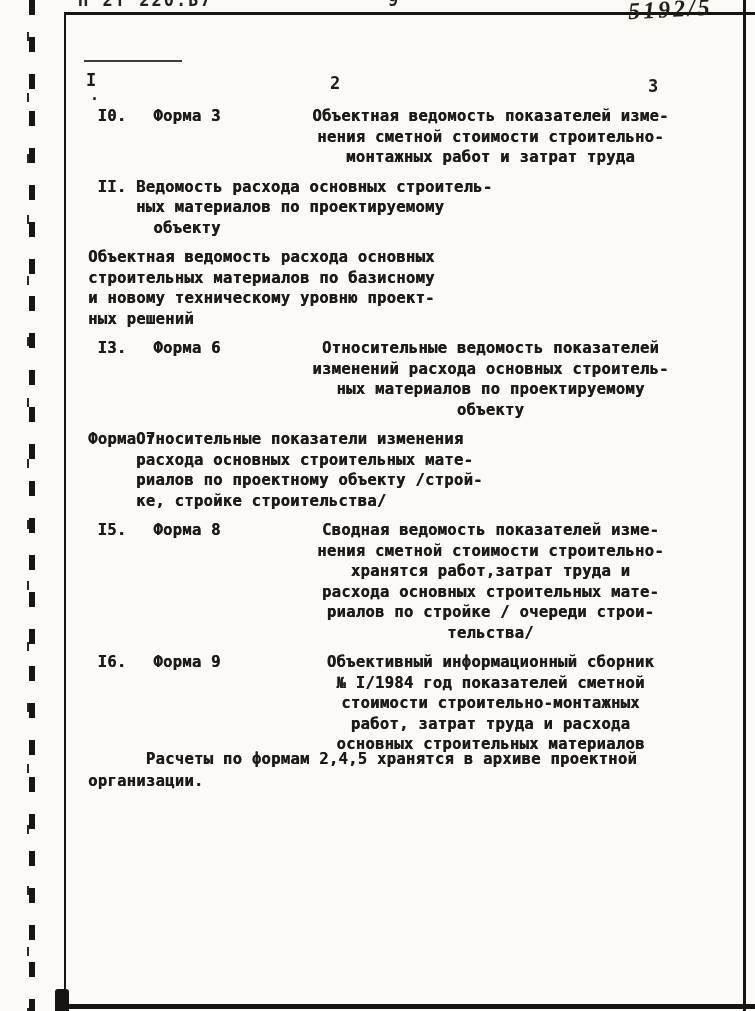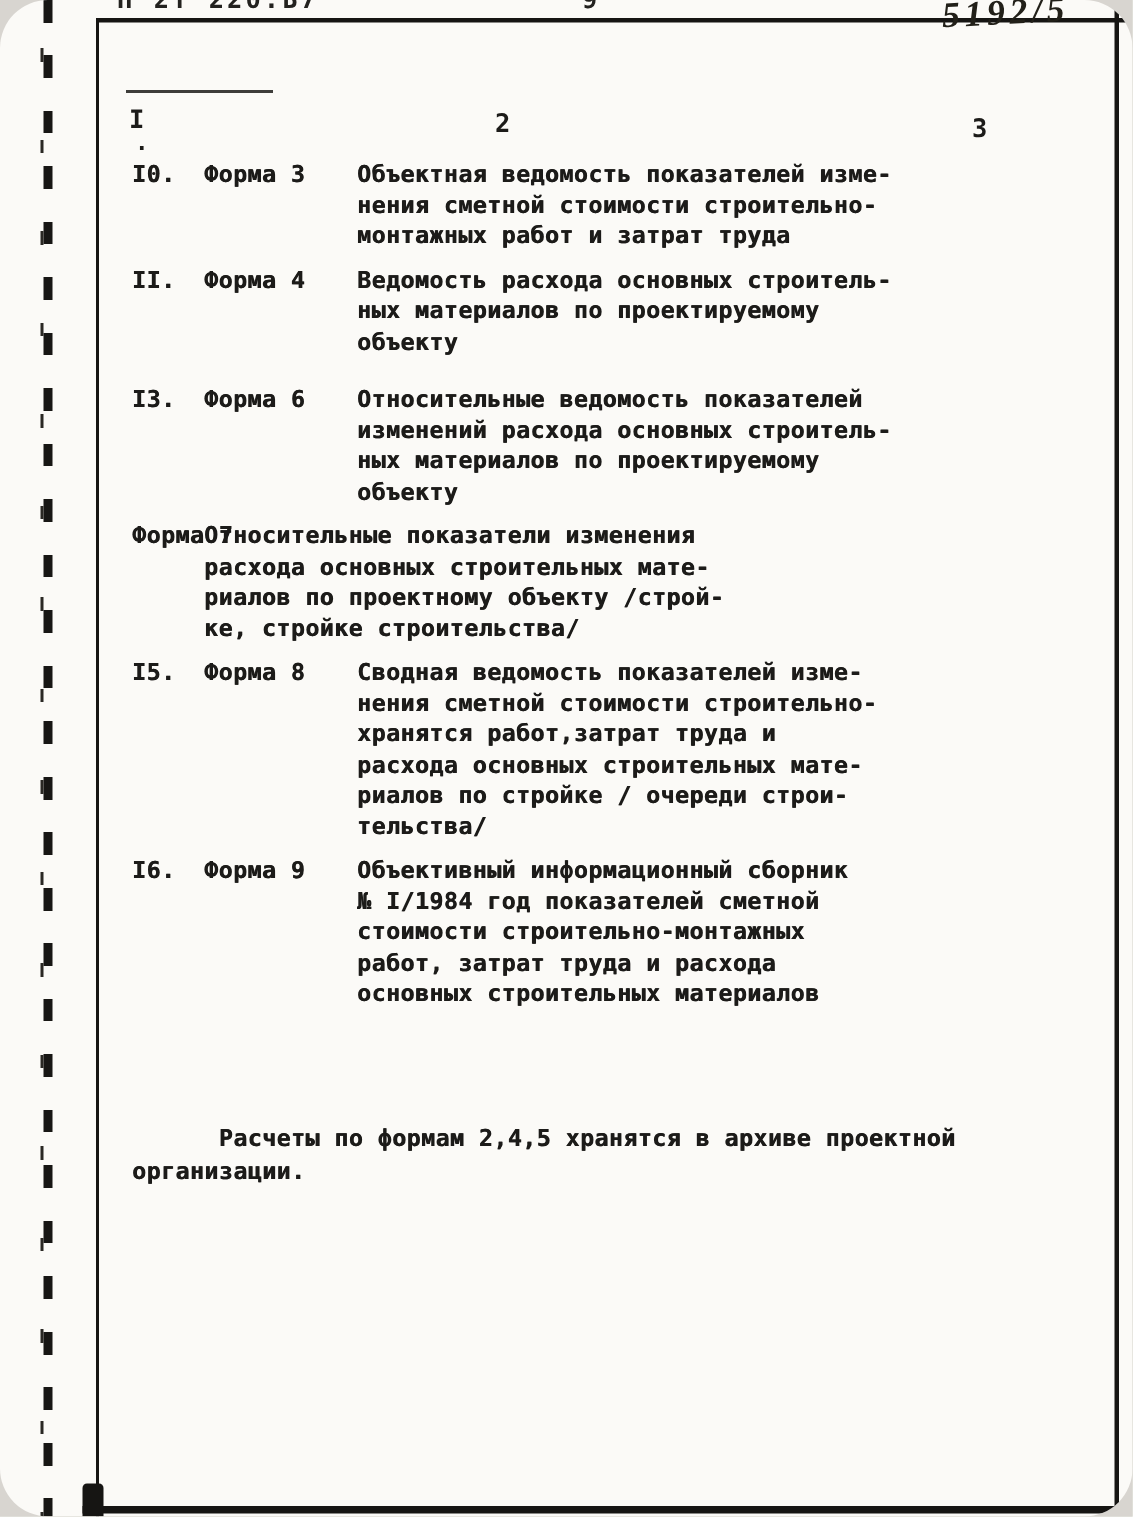--- a/index.html
+++ b/index.html
@@ -5,21 +5,20 @@
   html, body { margin: 0; padding: 0; background: #d8d5d0; }
   .scan {
     position: relative;
     width: 755px;
     height: 1011px;
     background: #fbfaf7;
     overflow: hidden;
     font-family: "DejaVu Sans Mono", "Liberation Mono", monospace;
     font-weight: 700;
     color: #1c1b19;
-    border-radius: 32px;
   }
   
   .perforation {
     position: absolute; left: 29px; top: 0; width: 6px; height: 100%;
     background: repeating-linear-gradient(180deg, #171614 0 15px, transparent 15px 37px);
   }
   .perforation2 {
     position: absolute; left: 27px; top: 8px; width: 2px; height: 100%;
     background: repeating-linear-gradient(180deg, transparent 0 24px, #2a2824 24px 33px, transparent 33px 61px);
   }
@@ -42,21 +41,21 @@
   
   .colhead { position: absolute; font-size: 17px; }
   .colhead.c1 { left: 86px;  top: 70px; }
   .colhead.c2 { left: 330px; top: 73px; }
   .colhead.c3 { left: 648px; top: 76px; }
   .c1-dot { position: absolute; left: 90px; top: 86px; font-size: 15px; }
   .head-rule { position: absolute; left: 84px; top: 60px; width: 98px; height: 2px; background: #1c1b19; opacity: .85; }
 
   
   .table { position: absolute; left: 88px; top: 106px; right: 12px; }
-  .row { display: grid; grid-template-columns: 48px 102px 1fr; margin-bottom: 9px; }
+  .row { display: grid; grid-template-columns: 48px 102px 1fr; margin-bottom: 9px; text-align: center; }
   .row span {
     white-space: pre;
     font-size: 15.5px;
     line-height: 20.5px;
     letter-spacing: 0.3px;
     text-shadow: 0.4px 0 0 currentColor;
   }
 
   
   .footer {
@@ -94,27 +93,30 @@
     <div class="row">
       <span>I0.</span>
       <span>Форма 3</span>
       <span>Объектная ведомость показателей изме-
 нения сметной стоимости строительно-
 монтажных работ и затрат труда</span>
     </div>
 
     <div class="row">
       <span>II.</span>
-      <span>Форма 4</span>
       <span>Ведомость расхода основных строитель-
 ных материалов по проектируемому
 объекту</span>
     </div>
 
     <div class="row">
+      <span>Объектная ведомость расхода основных
+строительных материалов по базисному
+и новому техническому уровню проект-
+ных решений</span>
     </div>
 
     <div class="row">
       <span>I3.</span>
       <span>Форма 6</span>
       <span>Относительные ведомость показателей
 изменений расхода основных строитель-
 ных материалов по проектируемому
 объекту</span>
     </div>

